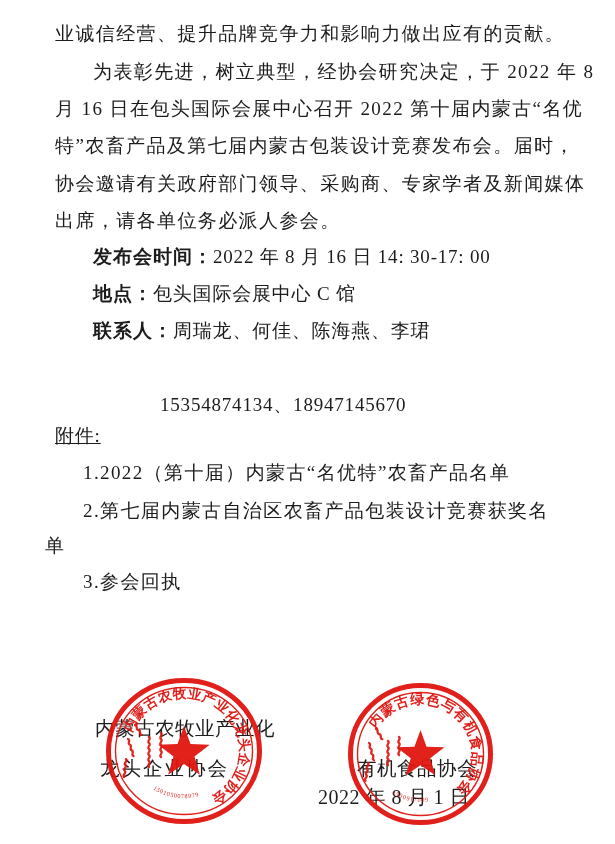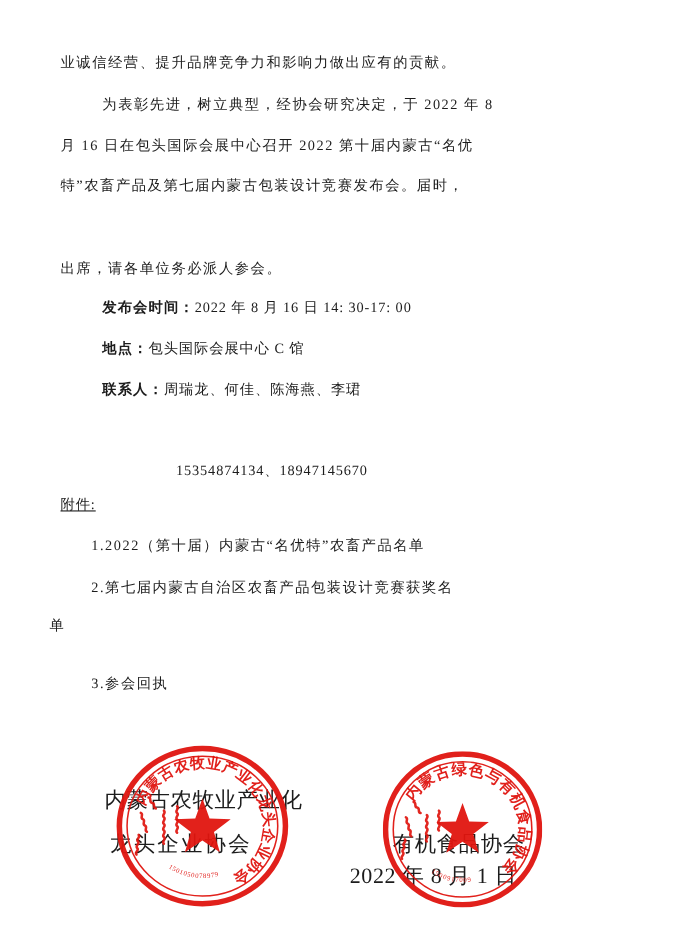--- a/index.html
+++ b/index.html
@@ -7,25 +7,24 @@
     position:relative;
     width:615px;height:844px;
     background:#ffffff;
     overflow:hidden;
     font-family:"Liberation Serif","DejaVu Serif",serif;
     color:#1c1c1c;
   }
   .tline{
     position:absolute;
     left:55px;
-    font-size:13px;
+    font-size:19px;
     letter-spacing:1.4px;
     white-space:nowrap;
     line-height:1;
-    margin-top:26px;
   }
   .lab{font-weight:700;letter-spacing:1px;}
   .sig{
     position:absolute;
     font-size:19.5px;
     letter-spacing:0.5px;
     white-space:nowrap;
     line-height:1;
     z-index:1;
   }
@@ -38,38 +37,39 @@
 </style>
 </head>
 <body>
 
 <div class="page">
 
   <div class="tline" style="top:24px;">业诚信经营、提升品牌竞争力和影响力做出应有的贡献。</div>
   <div class="tline" style="top:62px;left:93px;">为表彰先进，树立典型，经协会研究决定，于 2022 年 8</div>
   <div class="tline" style="top:99px;">月 16 日在包头国际会展中心召开 2022 第十届内蒙古“名优</div>
   <div class="tline" style="top:136px;">特”农畜产品及第七届内蒙古包装设计竞赛发布会。届时，</div>
+  <div class="tline" style="top:174px;">协会邀请有关政府部门领导、采购商、专家学者及新闻媒体</div>
   <div class="tline" style="top:211px;">出席，请各单位务必派人参会。</div>
 
   <div class="tline" style="top:247px;left:93px;letter-spacing:0.8px;">
     <span class="lab">发布会时间：</span><span>2022 年 8 月 16 日 14: 30-17: 00</span>
   </div>
   <div class="tline" style="top:284px;left:93px;letter-spacing:0.8px;">
     <span class="lab">地点：</span><span>包头国际会展中心 C 馆</span>
   </div>
   <div class="tline" style="top:321px;left:93px;letter-spacing:0.8px;">
     <span class="lab">联系人：</span><span>周瑞龙、何佳、陈海燕、李珺</span>
   </div>
   <div class="tline" style="top:395px;left:160px;letter-spacing:0.8px;">15354874134、18947145670</div>
 
   <div class="tline" style="top:426px;letter-spacing:0.8px;text-decoration:underline;">附件:</div>
   <div class="tline" style="top:463px;left:83px;">1.2022（第十届）内蒙古“名优特”农畜产品名单</div>
   <div class="tline" style="top:501px;left:83px;">2.第七届内蒙古自治区农畜产品包装设计竞赛获奖名</div>
   <div class="tline" style="top:536px;left:45px;">单</div>
-  <div class="tline" style="top:588px;left:83px;">3.参会回执</div>
+  <div class="tline" style="top:572px;left:83px;">3.参会回执</div>
 
   <div class="sig" style="left:95px;top:719px;">内蒙古农牧业产业化</div>
   <div class="sig" style="left:100px;top:759px;letter-spacing:2px;">龙头企业协会</div>
   <div class="sig" style="left:357px;top:759px;">有机食品协会</div>
   <div class="sig" style="left:318px;top:787px;font-size:20px;">2022 年 8 月 1 日</div>
 
   <div class="seal" style="left:105px;top:677px;">
     <svg width="158" height="148" viewBox="0 0 158 148">
       <g stroke="#e0150f" fill="none" opacity="0.95">
         <ellipse cx="79" cy="74" rx="75.5" ry="70.5" stroke-width="5"></ellipse>

